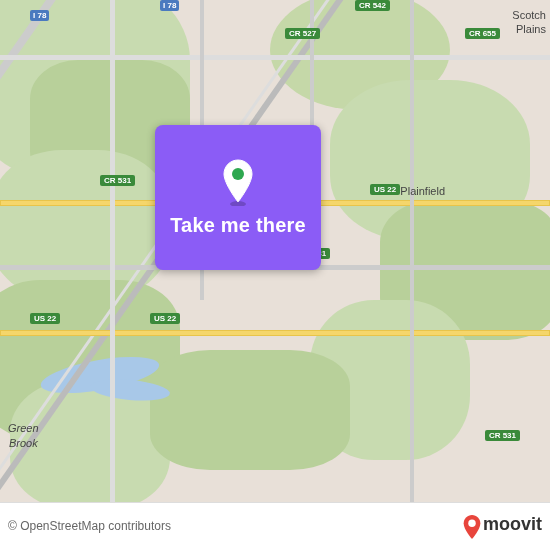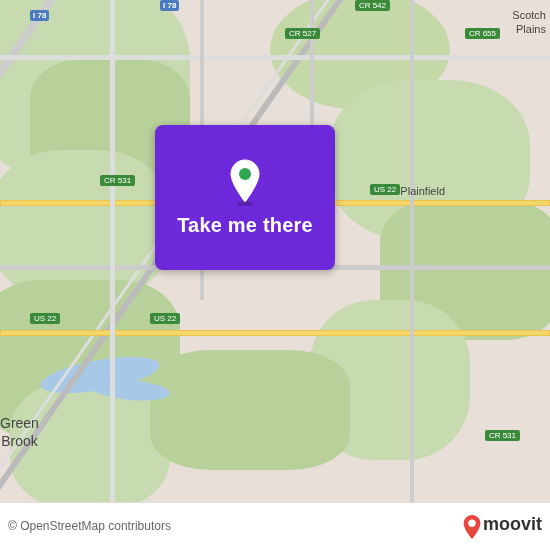--- a/index.html
+++ b/index.html
@@ -53,36 +53,36 @@
       font-weight: bold;
       color: #fff;
       background: #4a7abf;
       padding: 1px 3px;
       border-radius: 2px;
       white-space: nowrap;
     }
     .road-label-green {
       position: absolute;
       font-size: 8px;
-      font-weight: normal;
+      font-weight: bold;
       color: #fff;
       background: #3a8a3a;
       padding: 1px 4px;
       border-radius: 2px;
       white-space: nowrap;
     }
 
     
     #cta-overlay {
       position: absolute;
       top: 125px;
       left: 155px;
-      width: 180px;
+      width: 166px;
       height: 145px;
-      background-color: #6d28d9;
+      background-color: #8b5cf6;
       border-radius: 8px;
       display: flex;
       flex-direction: column;
       align-items: center;
       justify-content: center;
       cursor: pointer;
       box-shadow: 0 2px 8px rgba(0,0,0,0.3);
     }
 
     .pin-icon {
@@ -157,26 +157,27 @@
       color: #444;
       font-weight: 500;
       text-align: right;
       line-height: 1.3;
     }
 
     
     #green-brook {
       position: absolute;
       bottom: 100px;
-      left: 0;
-      font-size: 14px;
+      left: 8px;
+      font-size: 11px;
       color: #444;
       font-weight: 500;
       text-align: center;
       line-height: 1.3;
+      font-style: italic;
     }
 
     
     #plainfield {
       position: absolute;
       top: 185px;
       right: 105px;
       font-size: 11px;
       color: #444;
       font-weight: 500;

